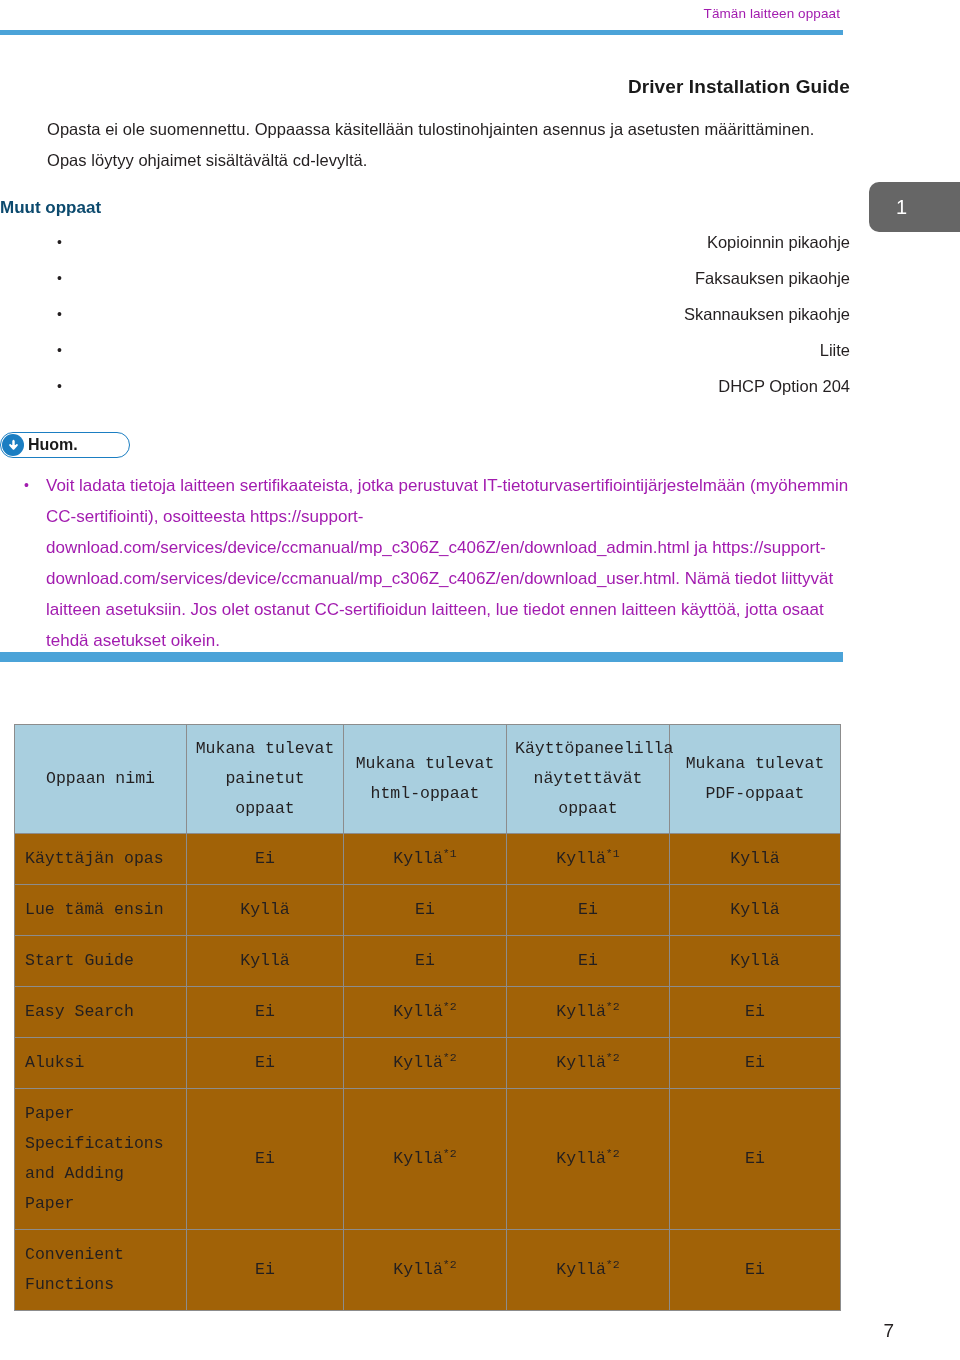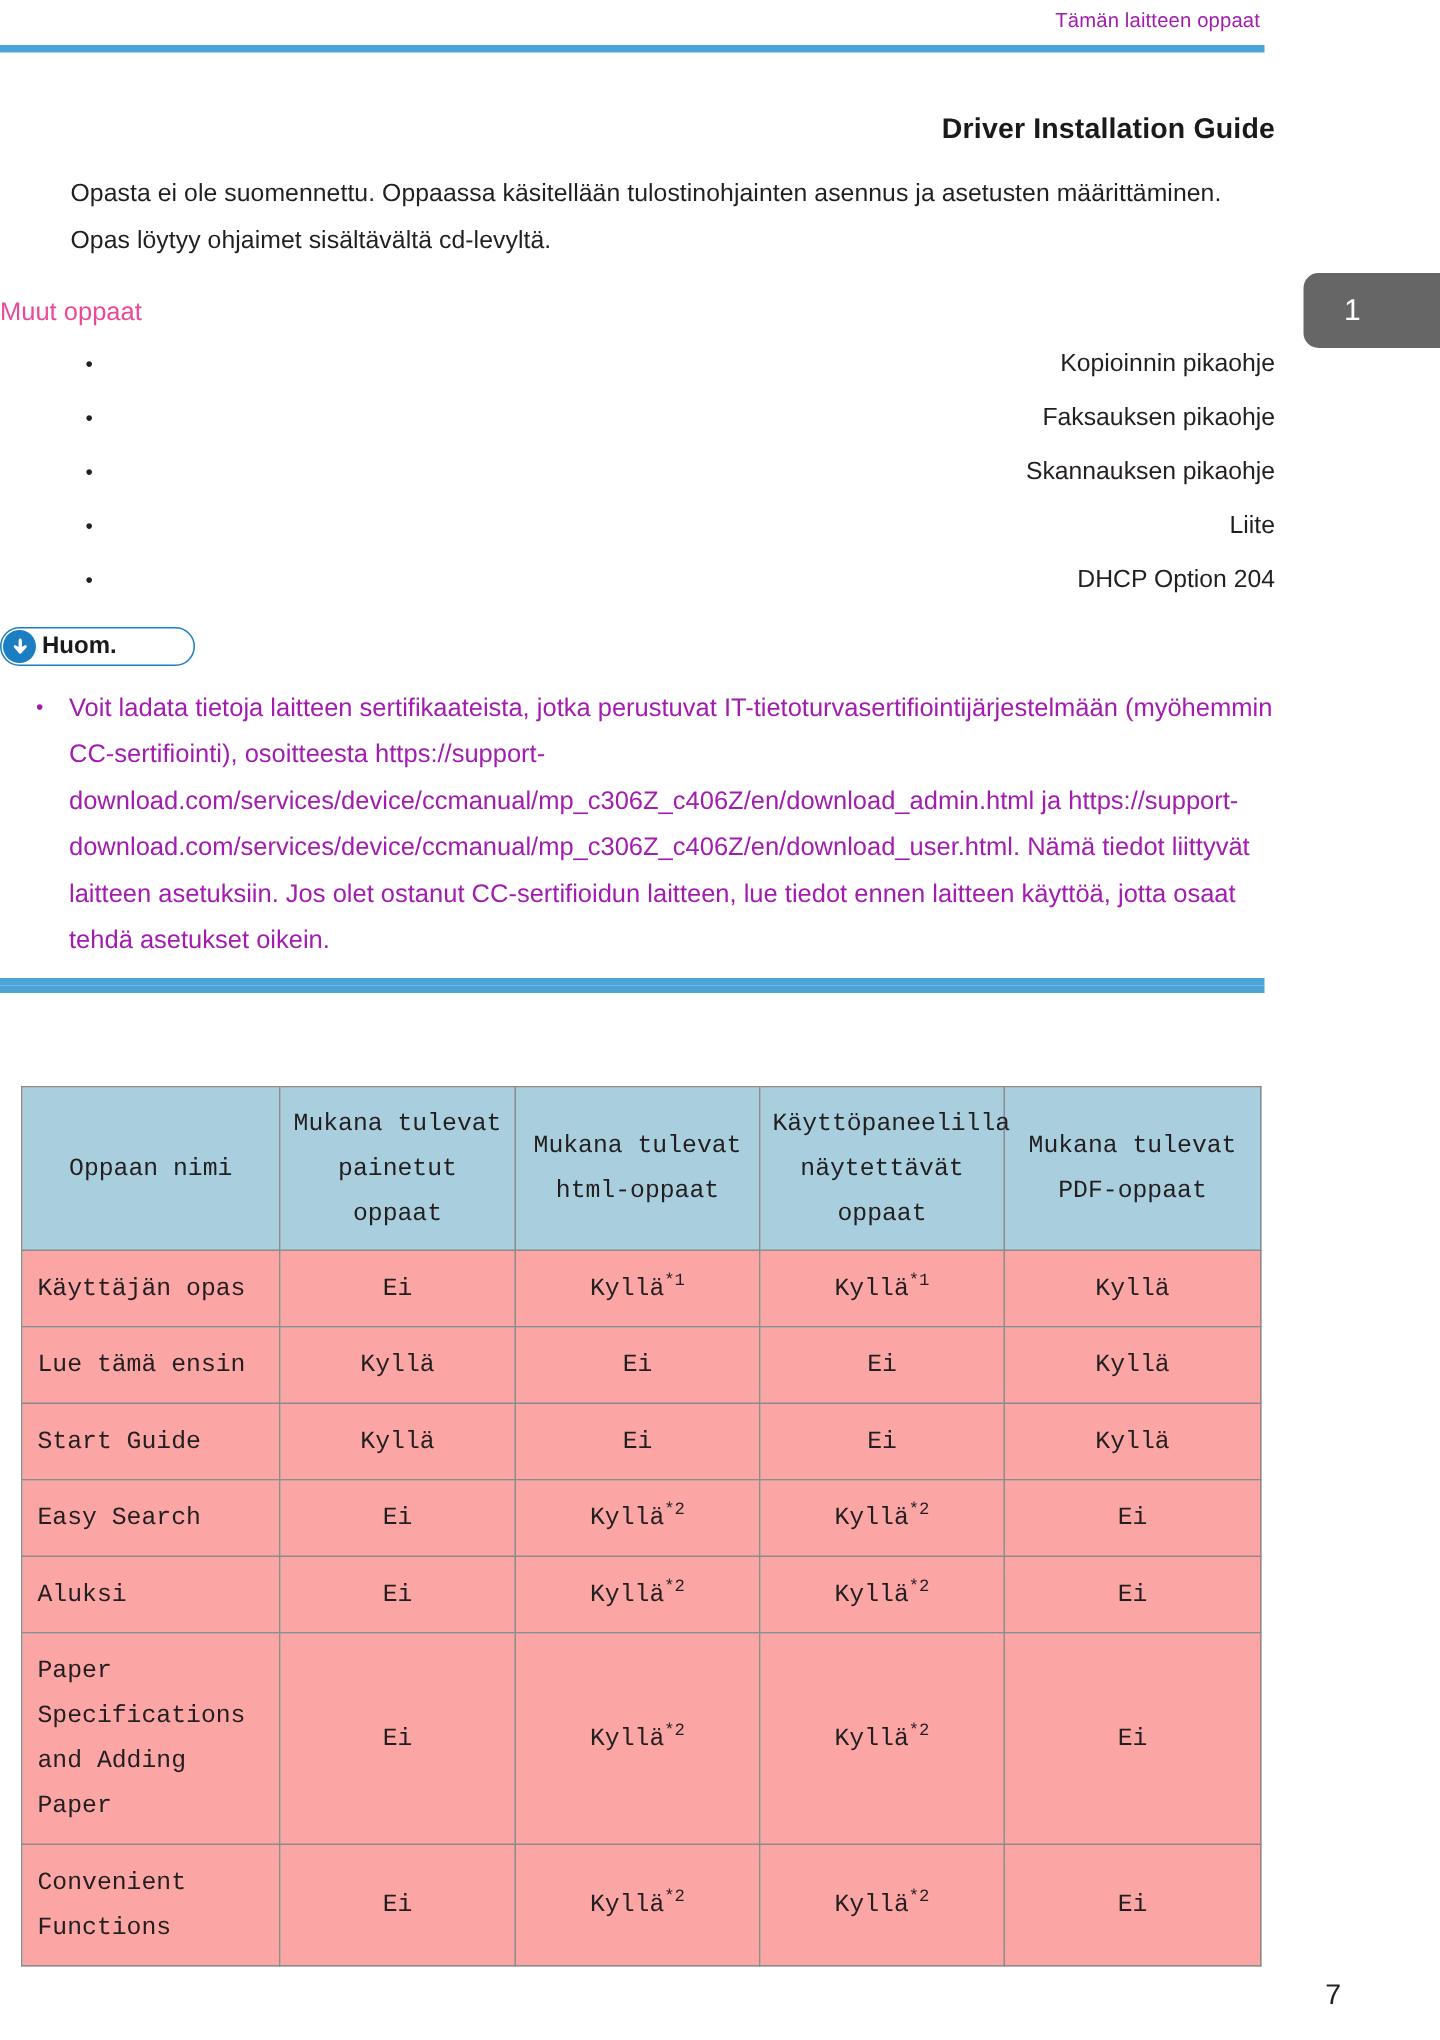--- a/index.html
+++ b/index.html
@@ -84,23 +84,23 @@
     padding-left: 47px;
     font-size: 16.5px;
     line-height: 31px;
     letter-spacing: 0.05px;
     color: #231f20;
     max-width: 800px;
   }
 
   h3.bold-label {
     font-size: 17px;
-    font-weight: normal;
+    font-weight: bold;
     margin: 22px 0 6px 0;
-    color: #ec4899;
+    color: #0c4a6e;
   }
 
   ul.bullets {
     list-style: none;
     margin: 0;
     padding: 0 0 0 47px;
     text-align: right;
   }
   ul.bullets li {
     position: relative;
@@ -113,21 +113,21 @@
     content: "\2022";
     position: absolute;
     left: 10px;
     top: 0;
     font-size: 14px;
     color: #231f20;
   }
 
   
   .note-badge {
-    margin-top: 14px;
+    margin-top: 28px;
     display: inline-flex;
     align-items: center;
     height: 26px;
     min-width: 130px;
     border: 1.6px solid #1b7ec2;
     border-radius: 13px;
     background: #ffffff;
     padding: 0 14px 0 0;
     box-sizing: border-box;
   }
@@ -213,21 +213,21 @@
     vertical-align: middle;
     line-height: 30px;
     padding: 10px 6px;
   }
   .guides-table thead th {
     background: #a9cfdf;
     height: 96px;
     padding: 6px 8px;
   }
   .guides-table tbody td {
-    background: #fca5a5;
+    background: #a16207;
     height: 26px;
   }
   .guides-table tbody td.name-cell {
     text-align: left;
     padding-left: 10px;
   }
   .guides-table col.c1 { width: 172px; }
   .guides-table col.c2 { width: 157px; }
   .guides-table col.c3 { width: 163px; }
   .guides-table col.c4 { width: 163px; }

